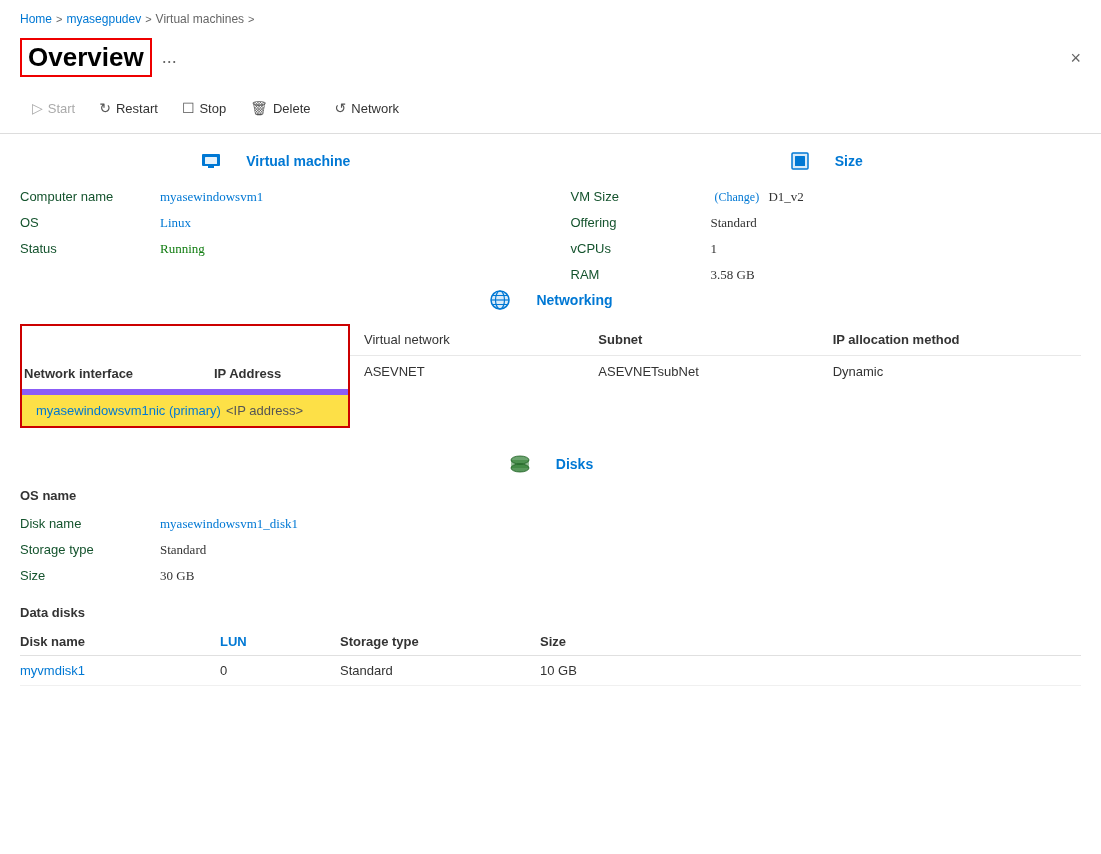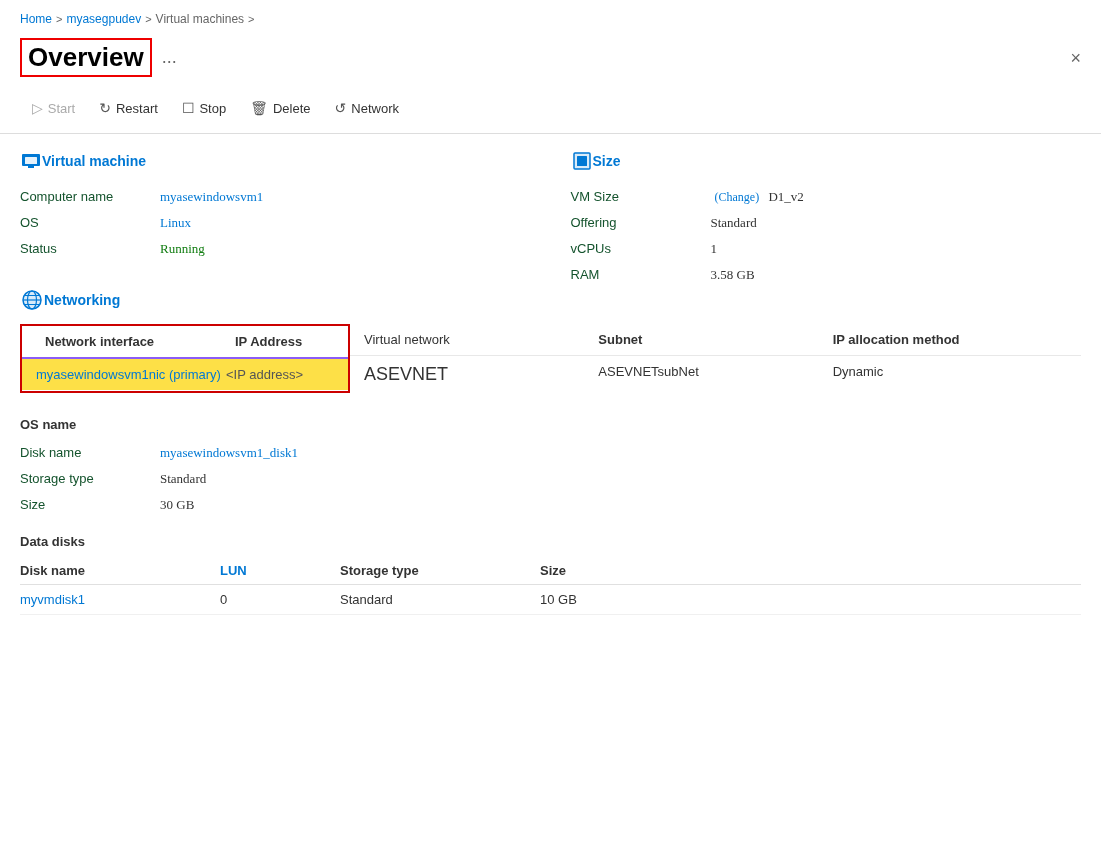--- a/index.html
+++ b/index.html
@@ -26,21 +26,21 @@
     .toolbar-btn .btn-icon { font-size: 14px; color: #555; }
     .toolbar-btn.disabled { color: #aaa; cursor: default; }
     .toolbar-btn.disabled .btn-icon { color: #aaa; }
 
     
     .content { padding: 16px 20px; }
     .section-row { display: flex; gap: 40px; }
     .section-col { flex: 1; }
 
     
-    .section-header { display: flex; align-items: center; gap: 0; margin-bottom: 12px; }
+    .section-header { display: flex; align-items: center; gap: 24px; margin-bottom: 12px; justify-content: center; }
     .section-title { font-size: 14px; font-weight: 600; color: #0078d4; }
 
     
     .prop-table { width: 100%; }
     .prop-row { display: flex; padding: 5px 0; }
     .prop-label { color: #14532d; width: 140px; flex-shrink: 0; }
     .prop-value { color: #333; font-family: Liberation Serif, serif; }
     .prop-value.link { color: #0078d4; cursor: pointer; }
     .prop-value.running { color: #107c10; }
     .prop-value.linux { color: #0078d4; cursor: pointer; }
@@ -181,46 +181,58 @@
             <line x1="4" y1="6.5" x2="18" y2="6.5" stroke="#0078d4" stroke-width="1"></line>
             <line x1="4" y1="15.5" x2="18" y2="15.5" stroke="#0078d4" stroke-width="1"></line>
           </svg>
         </span>
         <span class="section-title">Networking</span>
       </div>
 
       <div style="display: flex; align-items: stretch;">
 
         <div style="border: 2px solid #cc0000; min-width: 330px; display: inline-block;">
-          <div style="display: flex; padding: 8px 23px; border-bottom: 2px solid #8b5cf6; background:#fff;">
+          <div style="display: flex; padding: 8px 2px; border-bottom: 6px solid #8b5cf6; background:#fff;margin-top:32px;">
             <span style="width: 190px; font-weight: 600; color: #333; font-size: 13px;">Network interface</span>
             <span style="font-weight: 600; color: #333; font-size: 13px;">IP Address</span>
           </div>
           <div style="display: flex; padding: 8px 14px; background:#fde047;">
             <span style="width: 190px; color: #0078d4; cursor: pointer; font-size: 13px;">myasewindowsvm1nic (primary)</span>
             <span style="color: #555; font-size: 13px;">&lt;IP address&gt;</span>
           </div>
         </div>
 
         <div style="flex: 1;">
           <div style="display: flex; padding: 8px 14px; border-bottom: 1px solid #e8e8e8; background:#fff;">
             <span style="flex: 1; font-weight: 400; color: #333; font-size: 13px;">Virtual network</span>
             <span style="flex: 1; font-weight: 600; color: #333; font-size: 13px;">Subnet</span>
             <span style="flex: 1; font-weight: 600; color: #333; font-size: 13px;">IP allocation method</span>
           </div>
           <div style="display: flex; padding: 8px 14px; background:#fff;">
-            <span style="flex: 1; font-size: 18px; color: #333;">ASEVNET</span>
+            <span style="flex: 1; font-size: 13px; color: #333;">ASEVNET</span>
             <span style="flex: 1; font-size: 13px; color: #333;">ASEVNETsubNet</span>
             <span style="flex: 1; font-size: 13px; color: #333;">Dynamic</span>
           </div>
         </div>
       </div>
     </div>
 
     <div class="disks-section">
+      <div class="section-header">
+        <span style="display:inline-flex;align-items:center;justify-content:center;width:24px;height:24px;">
+          <svg width="22" height="22" viewBox="0 0 22 22">
+            <ellipse cx="11" cy="7" rx="9" ry="4" fill="#2e7d32" opacity="0.7"></ellipse>
+            <rect x="2" y="7" width="18" height="8" fill="#2e7d32" opacity="0.5"></rect>
+            <ellipse cx="11" cy="15" rx="9" ry="4" fill="#2e7d32" opacity="0.8"></ellipse>
+            <ellipse cx="11" cy="15" rx="9" ry="4" fill="none" stroke="#1b5e20" stroke-width="0.8"></ellipse>
+            <ellipse cx="11" cy="7" rx="9" ry="4" fill="none" stroke="#1b5e20" stroke-width="0.8"></ellipse>
+          </svg>
+        </span>
+        <span class="section-title">Disks</span>
+      </div>
 
       <div>
         <div class="subsection-title">OS name</div>
         <div class="prop-table">
           <div class="prop-row">
             <span class="prop-label">Disk name</span>
             <span class="prop-value link">myasewindowsvm1_disk1</span>
           </div>
           <div class="prop-row">
             <span class="prop-label">Storage type</span>

